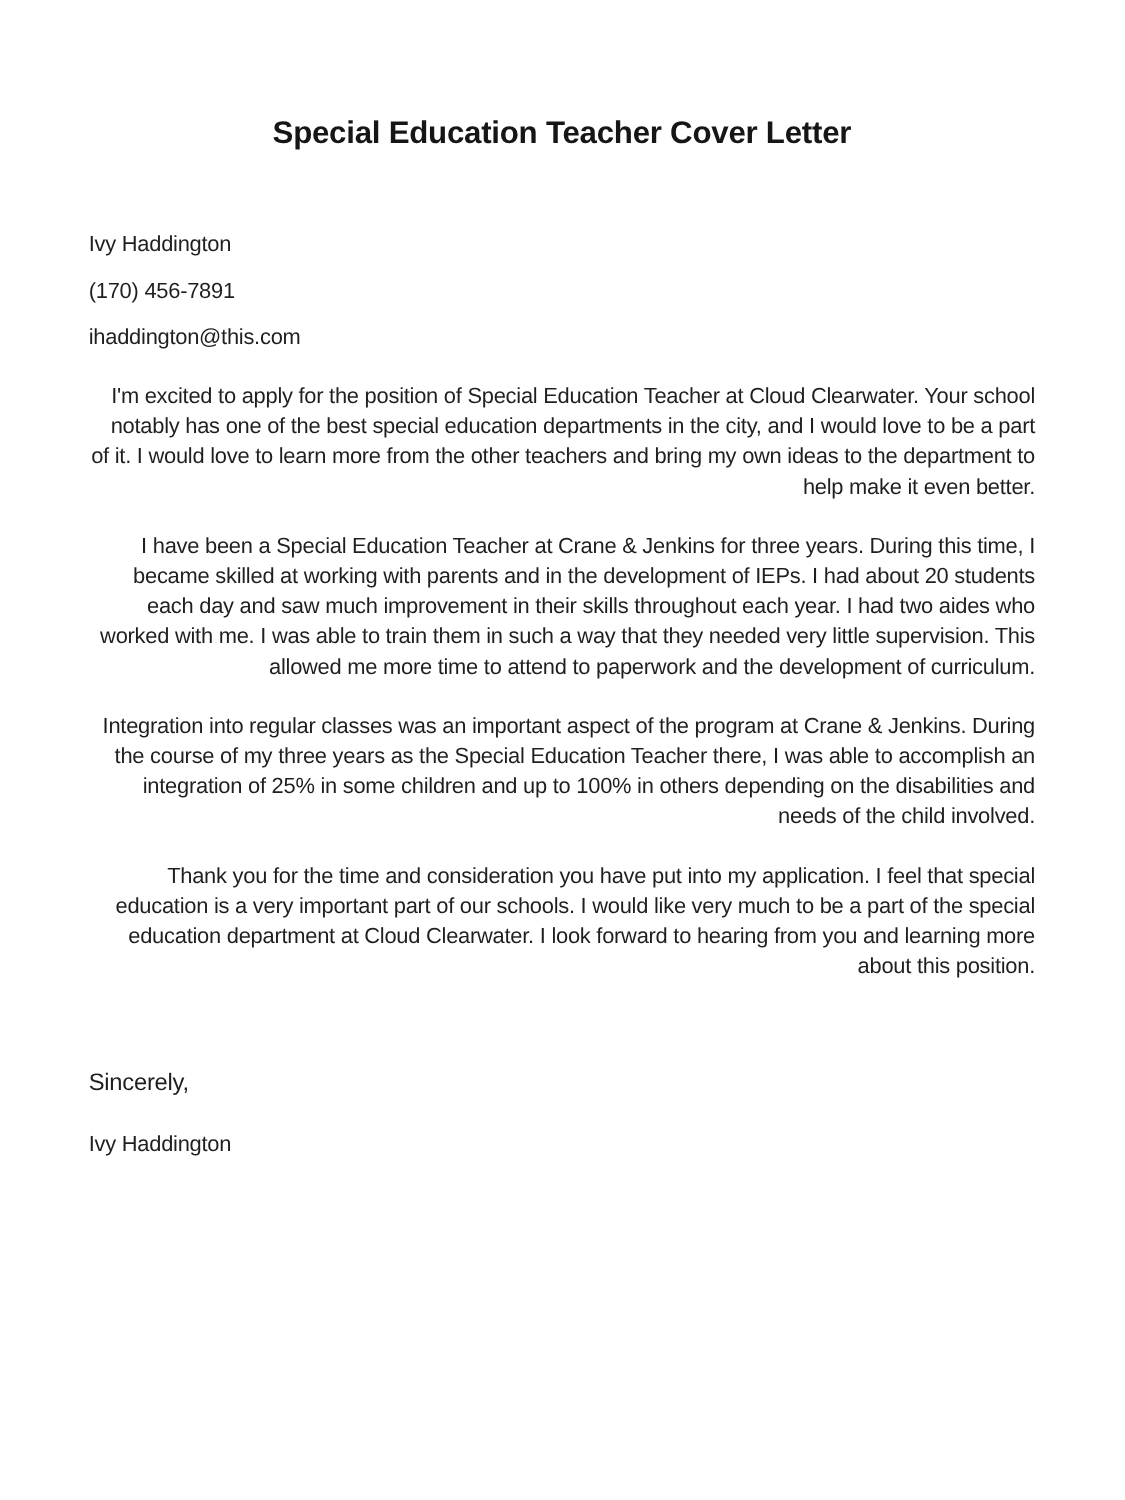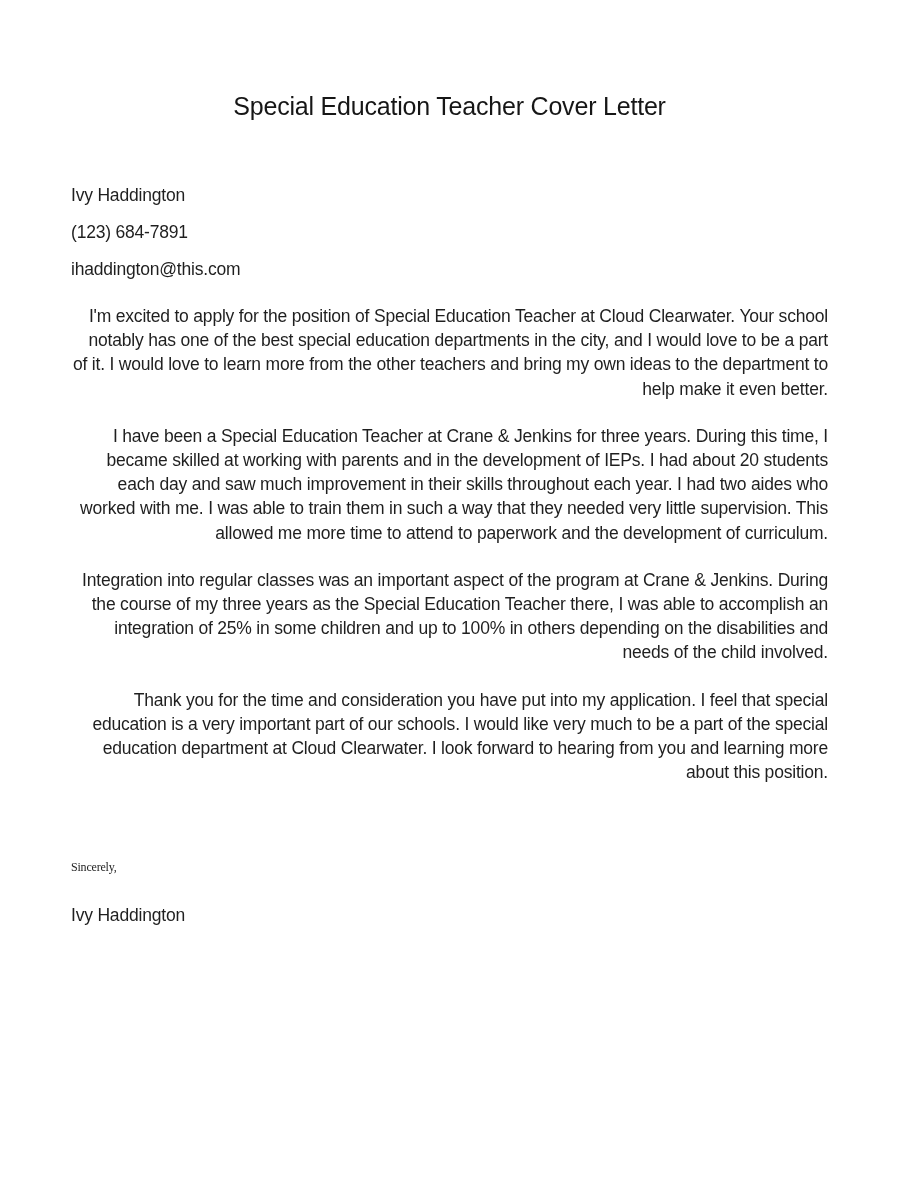--- a/index.html
+++ b/index.html
@@ -15,21 +15,21 @@
     overflow: hidden;
   }
   .letter {
     width: 757px;
     margin-left: 71px;
   }
   .doc-title {
     margin: 92px 0 0 0;
     font-size: 25px;
     line-height: 28px;
-    font-weight: 400;
+    font-weight: 700;
     text-align: center;
     color: #161616;
     letter-spacing: -0.2px;
   }
   .contact-block {
     margin-top: 63px;
   }
   .contact-block p {
     margin: 0 0 13px 0;
     font-size: 17.5px;
@@ -50,42 +50,41 @@
   }
   .body-paragraph {
     margin: 23px 0 0 0;
     font-size: 17.5px;
     line-height: 24.2px;
     letter-spacing: -0.2px;
     text-align: right;
   }
   .closing {
     margin: 71px 0 0 0;
-    font-size: 12px;
+    font-size: 19px;
     line-height: 24px;
     letter-spacing: -0.2px;
-    font-family: Liberation Serif, serif;
   }
   .signature {
     margin: 24px 0 0 0;
     font-size: 17.5px;
     line-height: 24px;
     letter-spacing: -0.2px;
   }
 </style>
 </head>
 <body>
 
 <div class="letter">
 
   <h1 class="doc-title">Special Education Teacher Cover Letter</h1>
 
   <div class="contact-block">
     <p>Ivy Haddington</p>
-    <p>(123) 684-7891</p>
+    <p>(170) 456-7891</p>
     <p>ihaddington@this.com</p>
   </div>
 
 
 
   <p class="body-paragraph">I'm excited to apply for the position of Special Education Teacher at Cloud Clearwater. Your school notably has one of the best special education departments in the city, and I would love to be a part of it. I would love to learn more from the other teachers and bring my own ideas to the department to help make it even better.</p>
 
   <p class="body-paragraph">I have been a Special Education Teacher at Crane &amp; Jenkins for three years. During this time, I became skilled at working with parents and in the development of IEPs. I had about 20 students each day and saw much improvement in their skills throughout each year. I had two aides who worked with me. I was able to train them in such a way that they needed very little supervision. This allowed me more time to attend to paperwork and the development of curriculum.</p>
 
   <p class="body-paragraph">Integration into regular classes was an important aspect of the program at Crane &amp; Jenkins. During the course of my three years as the Special Education Teacher there, I was able to accomplish an integration of 25% in some children and up to 100% in others depending on the disabilities and needs of the child involved.</p>

